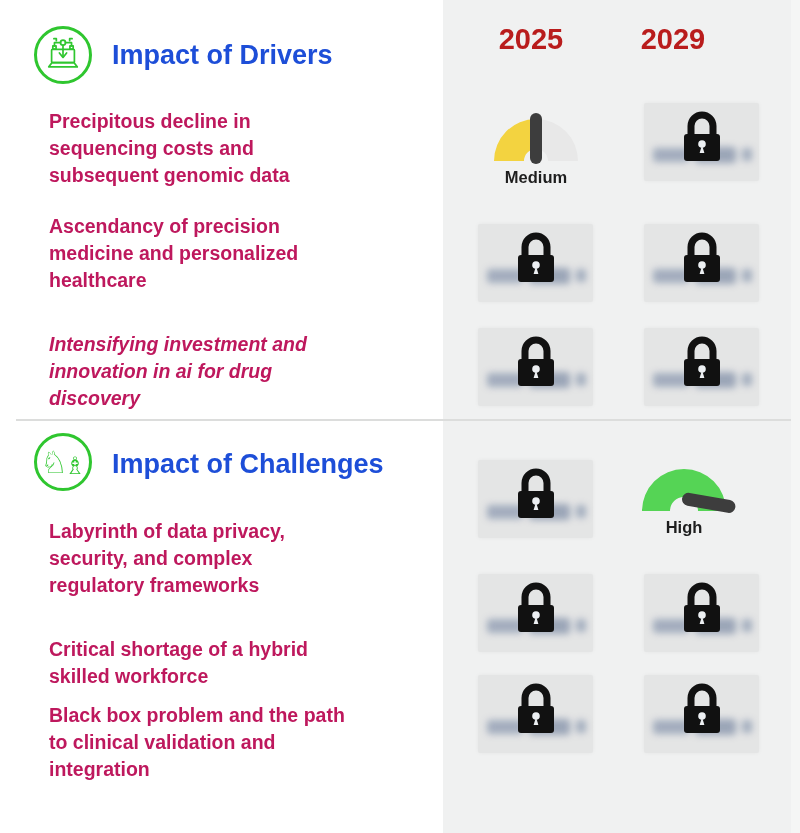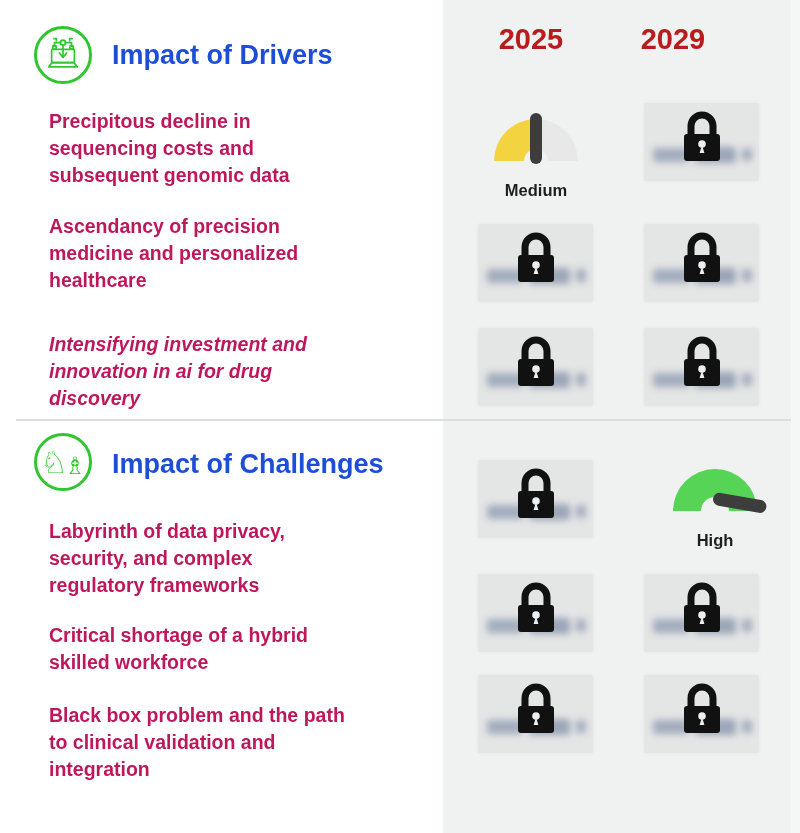--- a/index.html
+++ b/index.html
@@ -25,21 +25,21 @@
   .row-label{position:absolute;left:49px;width:400px;color:#be185d;font-size:19.5px;font-weight:600;}
   .row-label .tline{line-height:27px;white-space:nowrap;}
 
   .year-header{
     position:absolute;top:22px;width:120px;text-align:center;
     font-size:29px;font-weight:700;color:#b91c1c;line-height:34px;
   }
 
   .gauge{position:absolute;width:92px;text-align:center;}
   .gauge svg{display:block;overflow:visible;}
-  .gauge-label{margin-top:14px;font-size:16.5px;font-weight:600;color:#1e1e1e;line-height:18px;}
+  .gauge-label{margin-top:1px;font-size:16.5px;font-weight:600;color:#1e1e1e;line-height:18px;}
 
   .lock-cell{
     position:absolute;width:115px;height:78px;background:#e4e5e5;border-radius:2px;
     box-shadow:0 0 4px rgba(0,0,0,0.05);
   }
   .blur-band{
     position:absolute;left:9px;top:44px;height:15px;display:flex;gap:6px;align-items:center;
     filter:blur(3.5px);opacity:.85;
   }
   .blur-band .b1{width:36px;height:14px;background:#97a3b7;border-radius:3px;}
@@ -175,21 +175,21 @@
         <span class="bishop">♗</span>
       </div>
   </div>
   <div class="section-title" style="top:449px;">Impact of Challenges</div>
 
   <div class="row-label" style="top:518px;">
     <div class="tline">Labyrinth of data privacy,</div>
     <div class="tline">security, and complex</div>
     <div class="tline">regulatory frameworks</div>
   </div>
-  <div class="row-label" style="top:622px;">
+  <div class="row-label" style="top:636px;">
     <div class="tline">Critical shortage of a hybrid</div>
     <div class="tline">skilled workforce</div>
   </div>
   <div class="row-label" style="top:702px;">
     <div class="tline">Black box problem and the path</div>
     <div class="tline">to clinical validation and</div>
     <div class="tline">integration</div>
   </div>
 
   <div class="lock-cell" style="left:478px;top:460px;">
@@ -199,21 +199,21 @@
         <span class="b3"></span>
       </div>
     <svg class="lock-svg" width="54" height="56" viewBox="0 0 54 56">
       <path d="M16 25 v-8 a11 11 0 0 1 22 0 v8" fill="none" stroke="#111" stroke-width="7"></path>
       <rect x="9" y="25" width="36" height="27" rx="3" fill="#111"></rect>
       <circle cx="27" cy="35" r="3.8" fill="#eceff2"></circle>
       <path d="M27 36 l-2.4 8 h4.8 z" fill="#eceff2"></path>
     </svg>
   </div>
 
-  <div class="gauge" style="left:669px;top:461px;">
+  <div class="gauge" style="left:638px;top:461px;">
     <svg width="92" height="56" viewBox="0 0 92 56">
       <path d="M4 50 A42 42 0 0 1 88 50 L60 50 A14 14 0 0 0 32 50 Z" fill="#55d455"></path>
       <rect x="44" y="31" width="54" height="13" rx="6.5" fill="#3d3d3d" transform="rotate(10 46 38)"></rect>
     </svg>
     <div class="gauge-label">High</div>
   </div>
 
   <div class="lock-cell" style="left:478px;top:574px;">
     <div class="blur-band">
         <span class="b1"></span>

